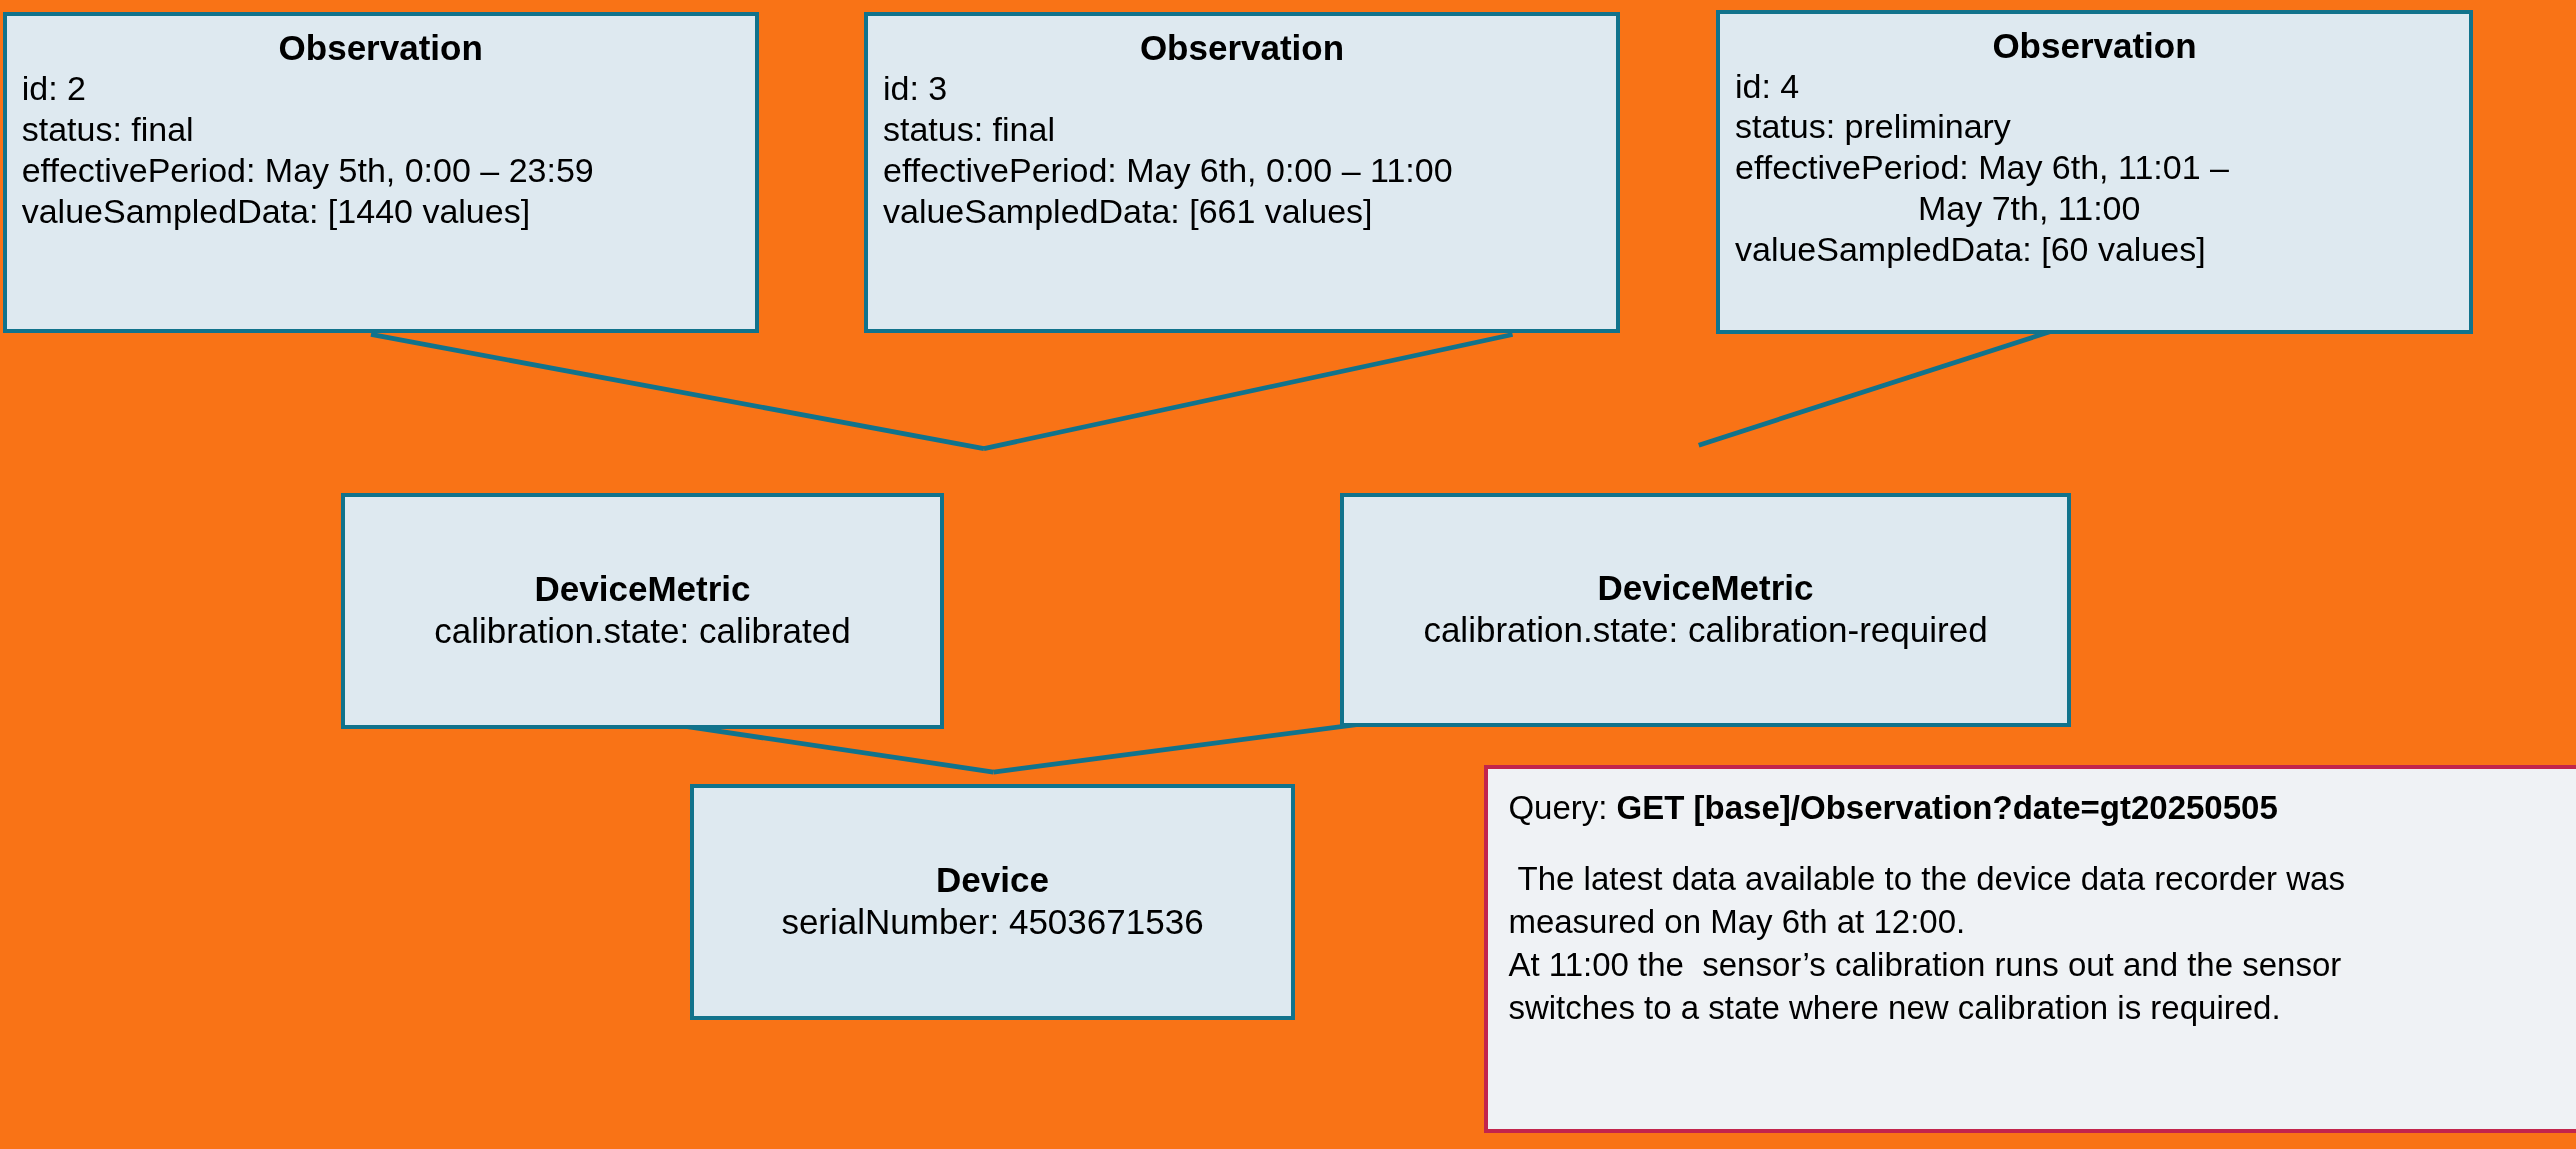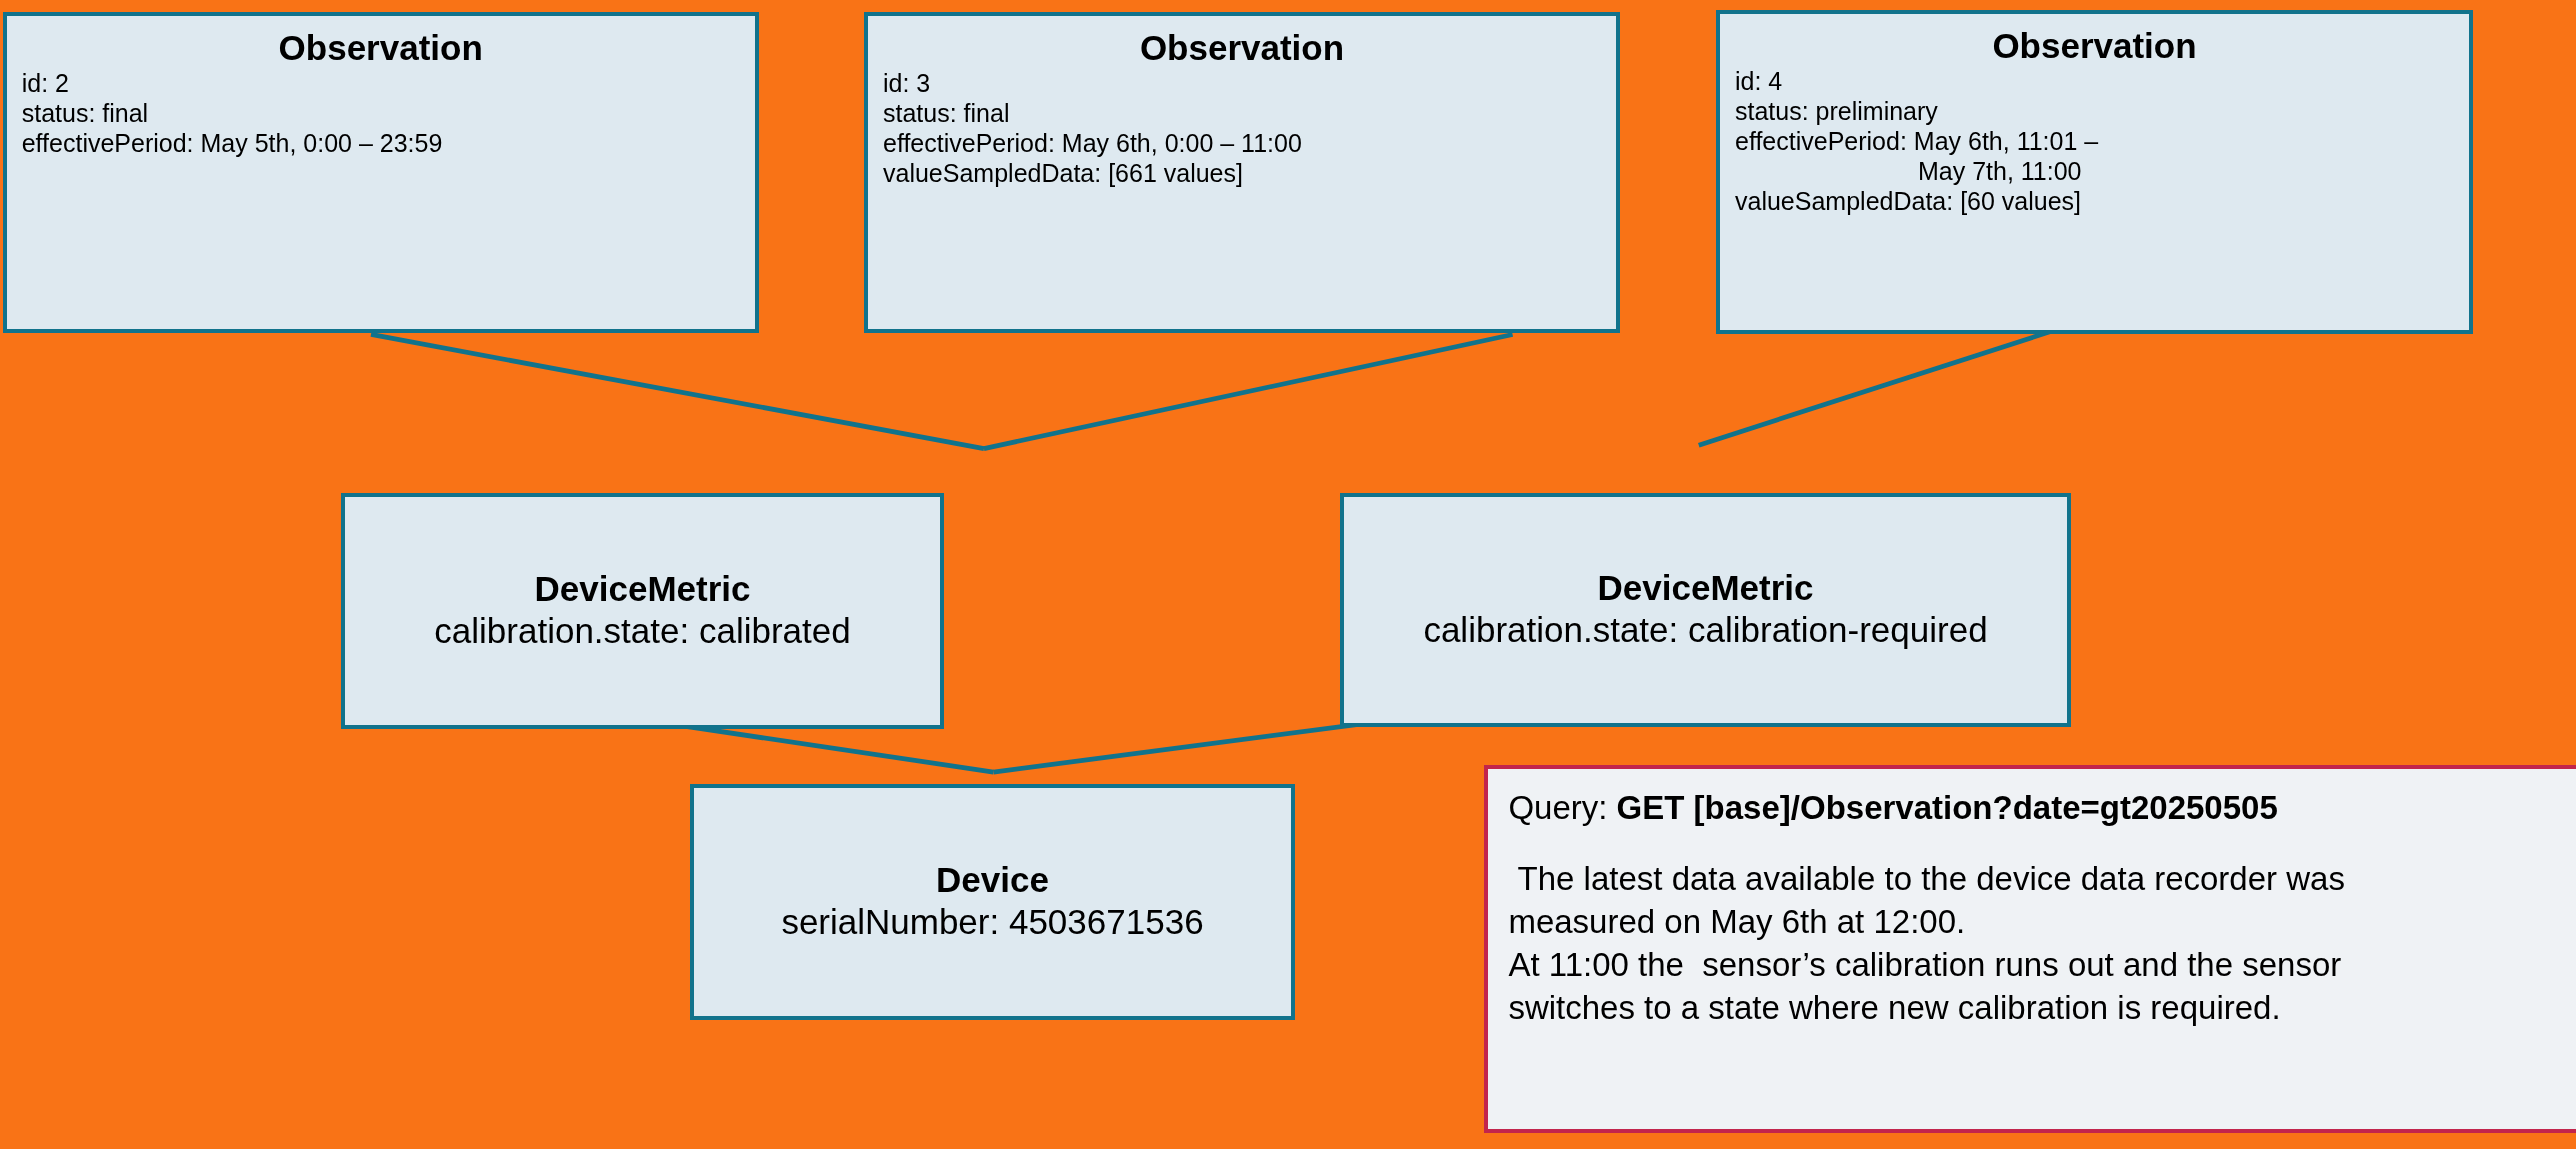--- a/index.html
+++ b/index.html
@@ -37,21 +37,21 @@
   .node .title {
     display: block;
     text-align: center;
     font-weight: bold;
     font-size: 35px;
     line-height: 1.14;
     white-space: nowrap;
   }
   .node .line {
     display: block;
-    font-size: 25px;
+    font-size: 34px;
     line-height: 1.2;
     white-space: pre;
   }
   
   .obs {
     padding: 12.2px 15px 0 15px;
   }
   .obs .line {
     text-align: left;
   }
@@ -114,20 +114,21 @@
     <line x1="560" y1="1002" x2="1462" y2="1136" stroke="#11738C" stroke-width="7"></line>
 
     <line x1="2504" y1="1000" x2="1462" y2="1136" stroke="#11738C" stroke-width="7"></line>
   </svg>
 
   <div class="node obs" style="left:2.7px; top:12.2px; width:756px; height:321px;">
     <span class="title">Observation</span>
     <span class="line">id: 2</span>
     <span class="line">status: final</span>
     <span class="line">effectivePeriod: May 5th, 0:00 – 23:59</span>
+    <span class="line">valueSampledData: [1440 values]</span>
   </div>
 
   <div class="node obs" style="left:864px; top:12.2px; width:756px; height:321px;">
     <span class="title">Observation</span>
     <span class="line">id: 3</span>
     <span class="line">status: final</span>
     <span class="line">effectivePeriod: May 6th, 0:00 – 11:00</span>
     <span class="line">valueSampledData: [661 values]</span>
   </div>
 

